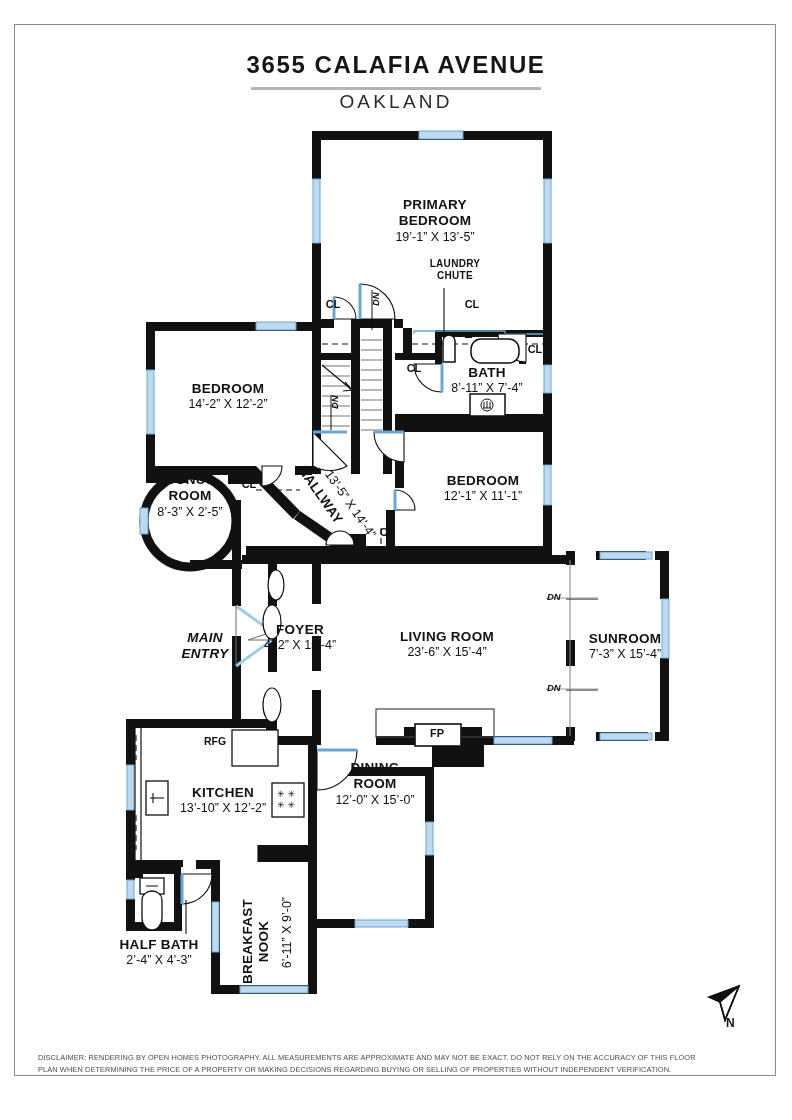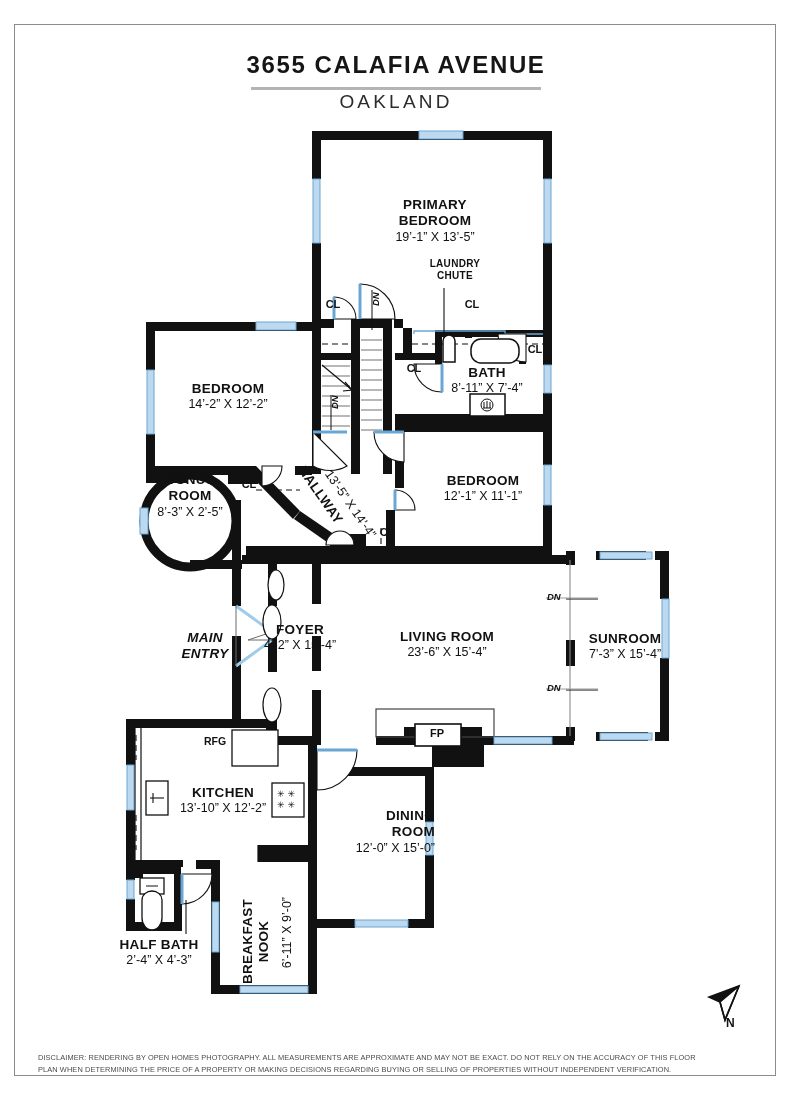--- a/index.html
+++ b/index.html
@@ -421,21 +421,21 @@
 <div class="lbl" style="left:570px;top:631px;width:110px;">
   <div class="rm-name">SUNROOM</div>
   <div class="rm-dim">7’-3” X 15’-4”</div>
 </div>
 
 <div class="lbl" style="left:153px;top:785px;width:140px;">
   <div class="rm-name">KITCHEN</div>
   <div class="rm-dim">13’-10” X 12’-2”</div>
 </div>
 
-<div class="lbl" style="left:315px;top:808px;width:120px;text-align:right;">
+<div class="lbl" style="left:315px;top:760px;width:120px;">
   <div class="rm-name">DINING
 ROOM</div>
   <div class="rm-dim">12’-0” X 15’-0”</div>
 </div>
 
 <div class="lbl rot" style="left:196px;top:925px;width:120px;transform:rotate(-90deg);">
   <div class="rm-name">BREAKFAST
 NOOK</div>
 </div>
 <div class="lbl rot" style="left:228px;top:925px;width:120px;transform:rotate(-90deg);">

